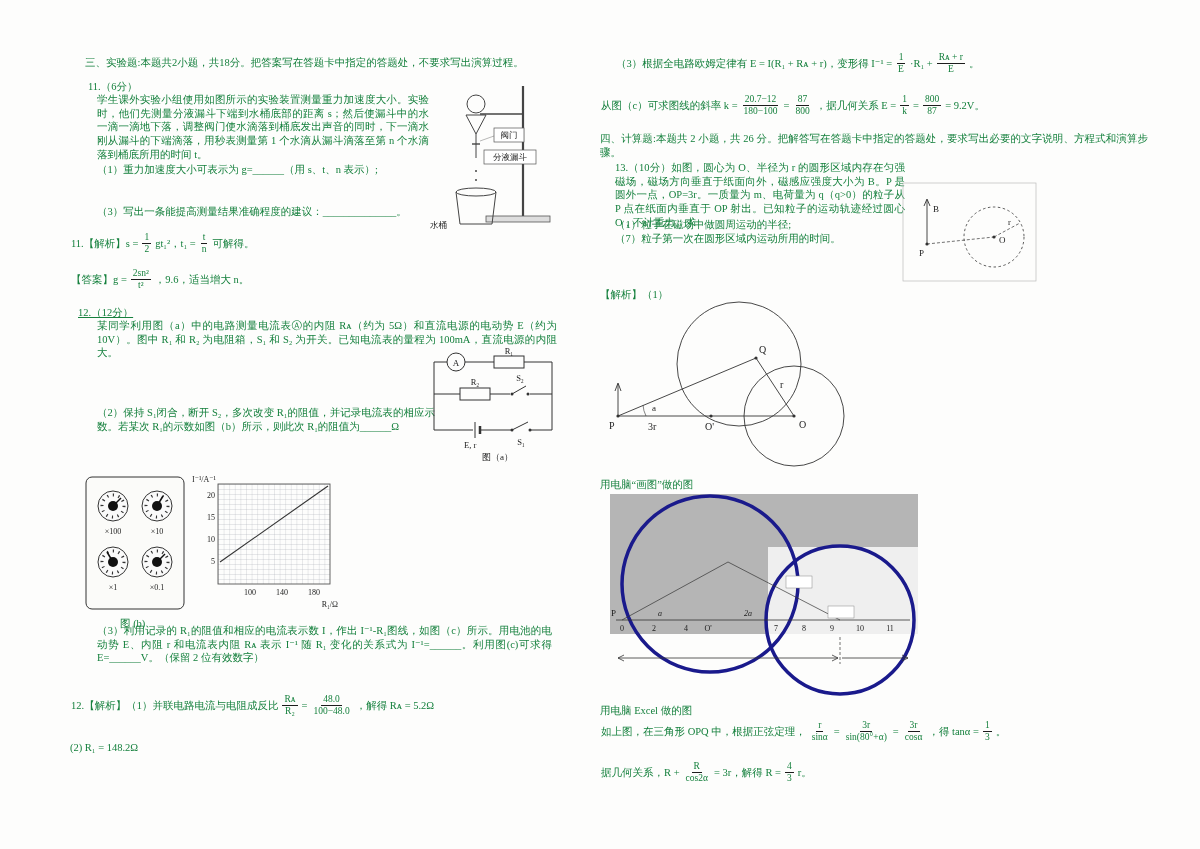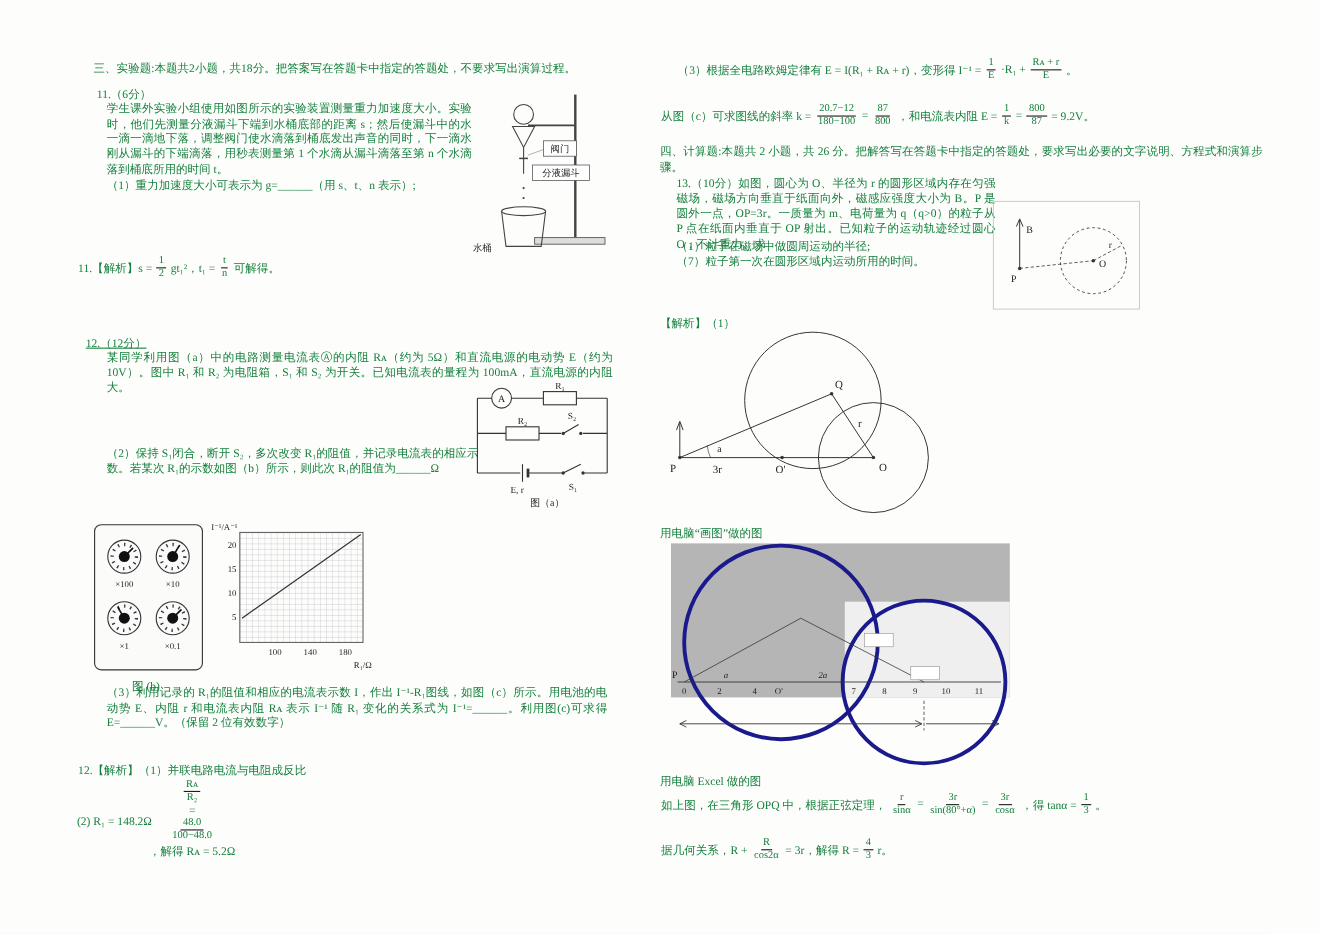--- a/index.html
+++ b/index.html
@@ -19,20 +19,21 @@
 </head>
 <body>
 
 <div class="page">
 
   <div class="blk" style="left:85px;top:56px;width:478px;">三、实验题:本题共2小题，共18分。把答案写在答题卡中指定的答题处，不要求写出演算过程。</div>
 
   <div class="blk nw" style="left:88px;top:80px;">11.（6分）</div>
   <div class="blk" style="left:97px;top:93px;width:332px;">学生课外实验小组使用如图所示的实验装置测量重力加速度大小。实验时，他们先测量分液漏斗下端到水桶底部的距离 s；然后使漏斗中的水一滴一滴地下落，调整阀门使水滴落到桶底发出声音的同时，下一滴水刚从漏斗的下端滴落，用秒表测量第 1 个水滴从漏斗滴落至第 n 个水滴落到桶底所用的时间 t。</div>
   <div class="blk" style="left:97px;top:163px;width:345px;">（1）重力加速度大小可表示为 g=______（用 s、t、n 表示）;</div>
+  <div class="blk" style="left:97px;top:205px;width:348px;">（3）写出一条能提高测量结果准确程度的建议：______________。</div>
 
   <svg class="fig" style="left:428px;top:78px;" width="125" height="158" viewBox="0 0 125 158">
     <line x1="95" y1="8" x2="95" y2="138" stroke="#444" stroke-width="2.2"></line>
     <rect x="58" y="138" width="64" height="6" fill="#ddd" stroke="#555" stroke-width="0.8"></rect>
     <line x1="95" y1="36" x2="52" y2="36" stroke="#444" stroke-width="1.5"></line>
     <circle cx="48" cy="26" r="9" fill="none" stroke="#444"></circle>
     <path d="M38 37 L58 37 L48 56 Z" fill="none" stroke="#444"></path>
     <line x1="48" y1="56" x2="48" y2="80" stroke="#444"></line>
     <line x1="44" y1="66" x2="52" y2="66" stroke="#444" stroke-width="1.4"></line>
     <line x1="52" y1="63" x2="66" y2="58" stroke="#888" stroke-width="0.6"></line>
@@ -54,20 +55,28 @@
         <span class="d">2</span>
       </span>
     <span class="t">gt₁²，t₁ =</span>
     <span class="frac">
         <span class="n">t</span>
         <span class="d">n</span>
       </span>
     <span class="t">可解得。</span>
   </div>
 
+  <div class="formula" style="left:70px;top:268px;">
+    <span class="t">【答案】g =</span>
+    <span class="frac">
+        <span class="n">2sn²</span>
+        <span class="d">t²</span>
+      </span>
+    <span class="t">，9.6，适当增大 n。</span>
+  </div>
 
   <div class="blk nw" style="left:78px;top:306px;text-decoration:underline;">12.（12分）</div>
   <div class="blk" style="left:97px;top:319px;width:460px;">某同学利用图（a）中的电路测量电流表Ⓐ的内阻 Rᴀ（约为 5Ω）和直流电源的电动势 E（约为10V）。图中 R₁ 和 R₂ 为电阻箱，S₁ 和 S₂ 为开关。已知电流表的量程为 100mA，直流电源的内阻大。</div>
   <div class="blk" style="left:97px;top:406px;width:338px;">（2）保持 S₁闭合，断开 S₂，多次改变 R₁的阻值，并记录电流表的相应示数。若某次 R₁的示数如图（b）所示，则此次 R₁的阻值为______Ω</div>
 
   <svg class="fig" style="left:424px;top:348px;" width="138" height="115" viewBox="0 0 138 115">
     <path d="M10 14 H23 M41 14 H70 M100 14 H128 M10 14 V82 M128 14 V82 M10 46 H36 M66 46 H86 M106 46 H128 M10 82 H49 M57 82 H88 M106 82 H128" stroke="#333" stroke-width="1" fill="none"></path>
     <circle cx="32" cy="14" r="9" fill="none" stroke="#333"></circle>
     <text x="32" y="17.5" font-size="9" text-anchor="middle">A</text>
     <rect x="70" y="8" width="30" height="12" fill="none" stroke="#333"></rect>
@@ -127,21 +136,21 @@
     <text x="25" y="90" font-size="8" text-anchor="end">5</text>
     <text x="60" y="121" font-size="8" text-anchor="middle">100</text>
     <text x="92" y="121" font-size="8" text-anchor="middle">140</text>
     <text x="124" y="121" font-size="8" text-anchor="middle">180</text>
     <text x="148" y="133" font-size="8" text-anchor="end">R₁/Ω</text>
     <line x1="30" y1="88" x2="138" y2="12" stroke="#333" stroke-width="1.1"></line>
   </svg>
 
   <div class="blk" style="left:97px;top:624px;width:455px;">（3）利用记录的 R₁的阻值和相应的电流表示数 I，作出 I⁻¹-R₁图线，如图（c）所示。用电池的电动势 E、内阻 r 和电流表内阻 Rᴀ 表示 I⁻¹ 随 R₁ 变化的关系式为 I⁻¹=______。利用图(c)可求得 E=______V。（保留 2 位有效数字）</div>
 
-  <div class="formula" style="left:70px;top:694px;flex-direction:column;">
+  <div class="formula" style="left:70px;top:694px;">
     <span class="t">12.【解析】（1）并联电路电流与电阻成反比</span>
     <span class="frac">
         <span class="n">Rᴀ</span>
         <span class="d">R₂</span>
       </span>
     <span class="t">=</span>
     <span class="frac">
         <span class="n">48.0</span>
         <span class="d">100−48.0</span>
       </span>
@@ -167,21 +176,21 @@
     <span class="t">从图（c）可求图线的斜率 k =</span>
     <span class="frac">
         <span class="n">20.7−12</span>
         <span class="d">180−100</span>
       </span>
     <span class="t">=</span>
     <span class="frac">
         <span class="n">87</span>
         <span class="d">800</span>
       </span>
-    <span class="t">，和电流表内阻 E =</span>
+    <span class="t">，据几何关系 E =</span>
     <span class="frac">
         <span class="n">1</span>
         <span class="d">k</span>
       </span>
     <span class="t">=</span>
     <span class="frac">
         <span class="n">800</span>
         <span class="d">87</span>
       </span>
     <span class="t">= 9.2V。</span>

